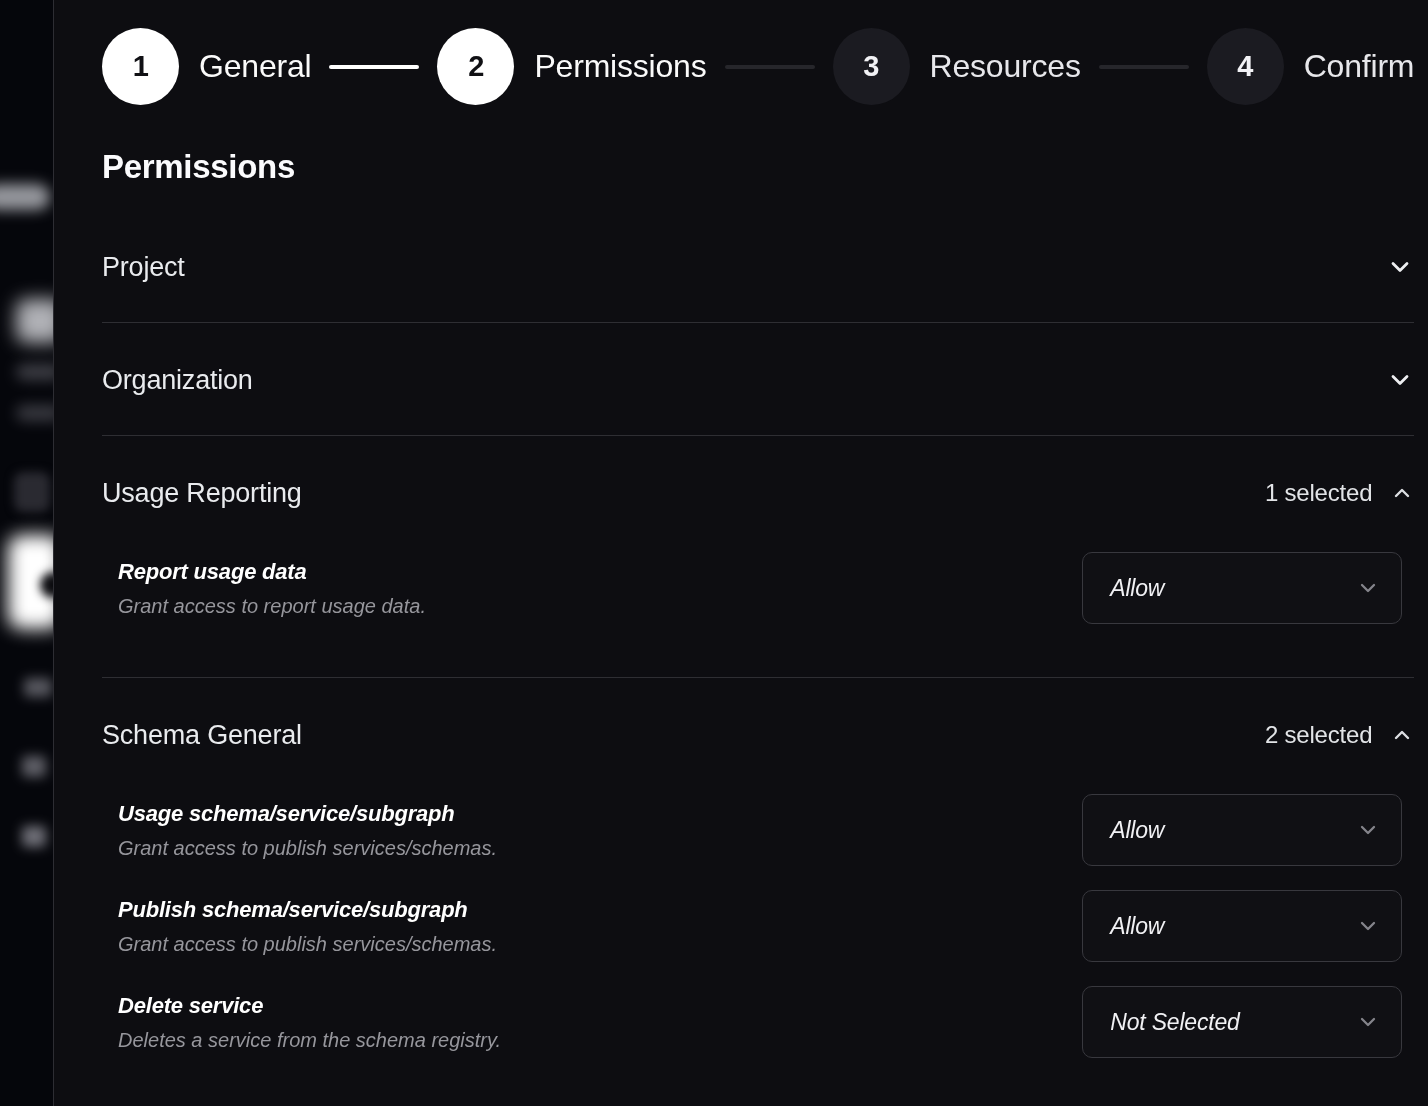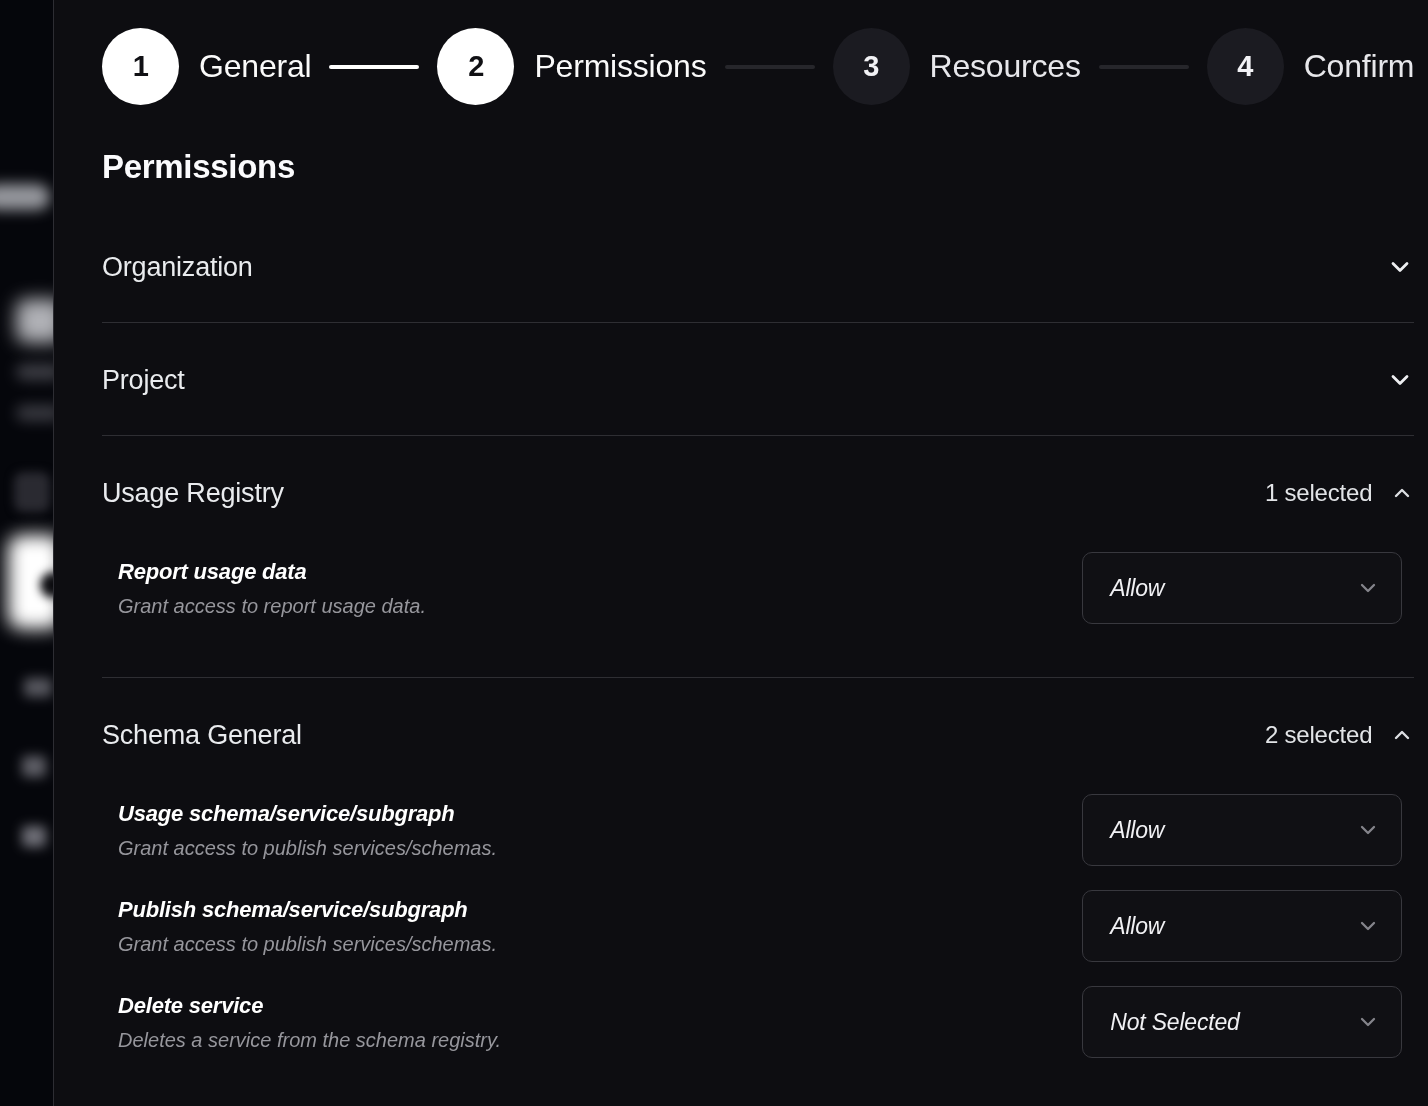--- a/index.html
+++ b/index.html
@@ -127,47 +127,47 @@
         <div class="step-label">Confirm</div>
       </div>
     </div>
 
     <h1 class="page-title">Permissions</h1>
 
     <div class="sections">
 
       <section class="acc">
         <div class="acc-header">
-          <span class="acc-title">Organization</span>
+          <span class="acc-title">Project</span>
           <span class="acc-meta">
             <span class="chev">
               <svg width="28" height="28" viewBox="0 0 24 24" fill="none" stroke="currentColor" stroke-width="2.4" stroke-linecap="round" stroke-linejoin="round">
                   <polyline points="6 9 12 15 18 9"></polyline>
                 </svg>
             </span>
           </span>
         </div>
       </section>
 
       <section class="acc">
         <div class="acc-header">
-          <span class="acc-title">Project</span>
+          <span class="acc-title">Organization</span>
           <span class="acc-meta">
             <span class="chev">
               <svg width="28" height="28" viewBox="0 0 24 24" fill="none" stroke="currentColor" stroke-width="2.4" stroke-linecap="round" stroke-linejoin="round">
                   <polyline points="6 9 12 15 18 9"></polyline>
                 </svg>
             </span>
           </span>
         </div>
       </section>
 
       <section class="acc open">
         <div class="acc-header">
-          <span class="acc-title">Usage Registry</span>
+          <span class="acc-title">Usage Reporting</span>
           <span class="acc-meta">
             <span class="selected-count">1 selected</span>
             <span class="chev chev-sm">
               <svg width="24" height="24" viewBox="0 0 24 24" fill="none" stroke="currentColor" stroke-width="2.4" stroke-linecap="round" stroke-linejoin="round">
                   <polyline points="6 15 12 9 18 15"></polyline>
                 </svg>
             </span>
           </span>
         </div>
         <div class="perm-list">

